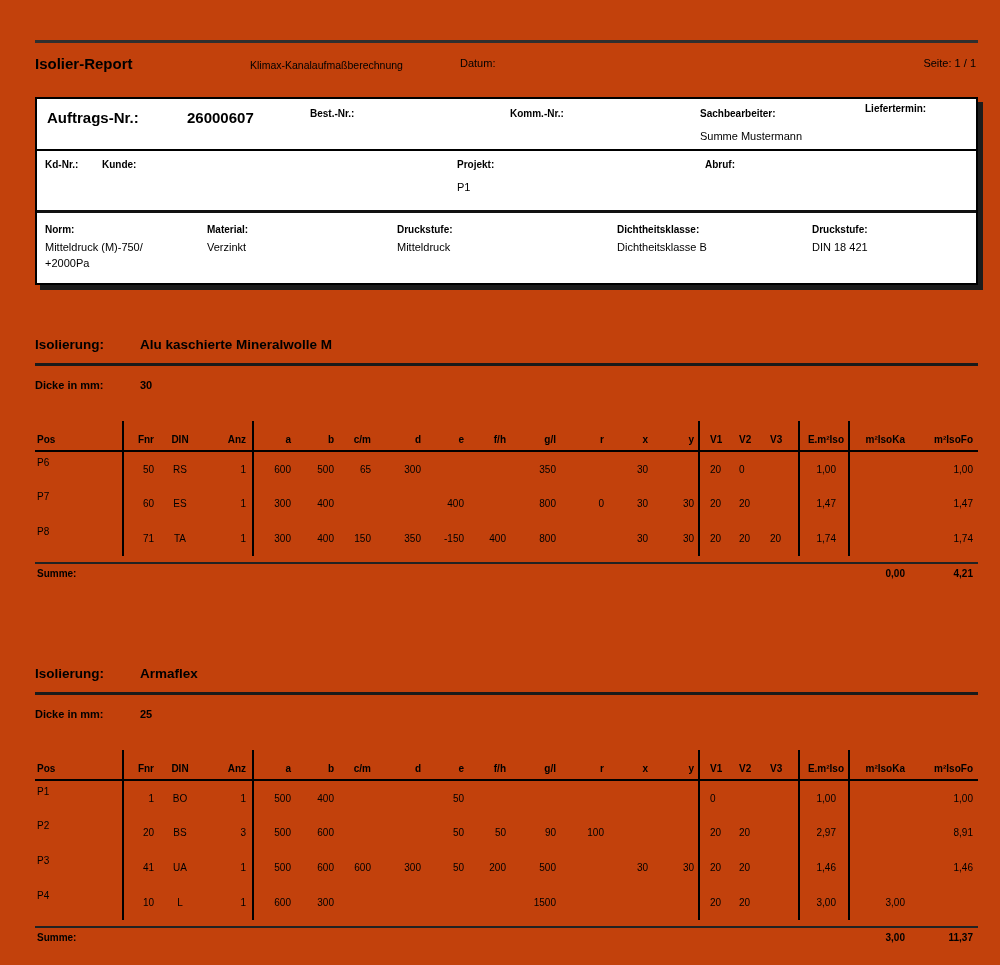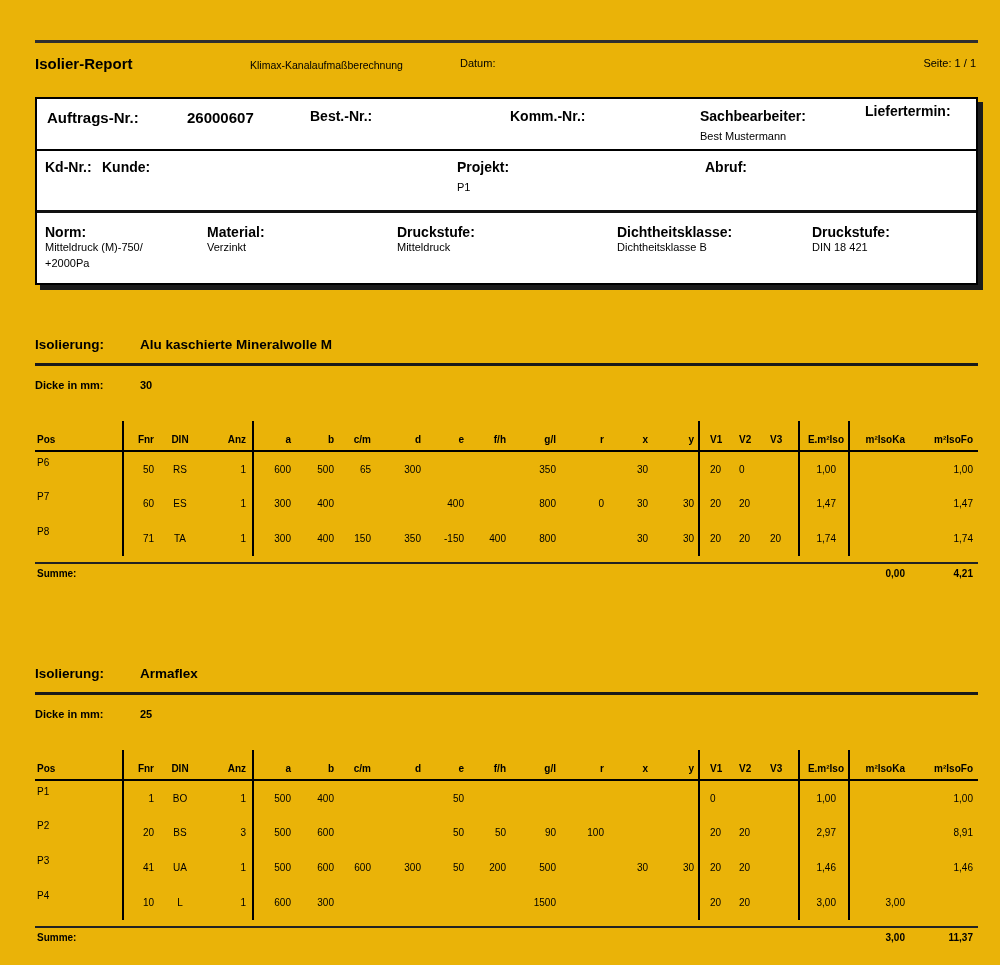--- a/index.html
+++ b/index.html
@@ -1,35 +1,35 @@
 <!DOCTYPE html>
 <html><head>
 <meta charset="utf-8">
 <style>
   * { margin:0; padding:0; box-sizing:border-box; }
   html,body { background:#f5f5f5; }
   body { width:1000px; height:965px; font-family:"Liberation Sans", sans-serif; color:#000; }
-  .page { width:1000px; height:965px; background:#eab308; padding:0 22px 0 35px; overflow:hidden; }
+  .page { width:1000px; height:965px; background:#c2410c; padding:0 22px 0 35px; overflow:hidden; }
 
   
   .top-rule { margin-top:40px; border-top:3px solid #2f2f2f; }
   .report-header { position:relative; height:20px; margin-top:12px; }
   .rh-title { position:absolute; left:0; top:0; font-size:15px; font-weight:bold; }
   .rh-subtitle { position:absolute; left:215px; top:4px; font-size:10.5px; }
   .rh-date { position:absolute; left:425px; top:2px; font-size:11px;text-align:center; }
   .rh-page { position:absolute; right:2px; top:2px; font-size:11px; }
 
   
   .order-box { margin-top:22px; position:relative; height:188px; border:2px solid #000; box-shadow:5px 5px 0 0 #1c1c1c; background:#fff; }
   .box-row { position:absolute; left:0; right:0; }
   .box-row1 { top:0; height:52px; border-bottom:2px solid #000; }
   .box-row2 { top:52px; height:62px; border-bottom:3px solid #111; }
   .box-row3 { top:117px; bottom:0; }
   .lbl-lg { font-size:15px; font-weight:bold; }
-  .lbl-sm { font-size:14px; font-weight:bold; }
+  .lbl-sm { font-size:10px; font-weight:bold; }
   .val { font-size:11px; }
   .abs { position:absolute; white-space:nowrap; }
 
   
   .iso-heading { position:relative; height:20px; }
   .iso-label { position:absolute; left:0; top:0; font-size:13.5px; font-weight:bold; }
   .iso-value { position:absolute; left:105px; top:0; font-size:13.5px; font-weight:bold; }
   .iso-rule { margin-top:6px; border-top:3px solid #1a1a1a; }
   .dicke-row { position:relative; height:16px; margin-top:13px; }
   .dicke-label { position:absolute; left:0; top:0; font-size:11px; font-weight:bold; }
@@ -79,21 +79,21 @@
     <span class="rh-page">Seite: 1 / 1</span>
   </div>
 
   <div class="order-box">
     <div class="box-row box-row1">
       <span class="abs lbl-lg" style="left:10px;top:10px">Auftrags-Nr.:</span>
       <span class="abs lbl-lg" style="left:150px;top:10px">26000607</span>
       <span class="abs lbl-sm" style="left:273px;top:9px">Best.-Nr.:</span>
       <span class="abs lbl-sm" style="left:473px;top:9px">Komm.-Nr.:</span>
       <span class="abs lbl-sm" style="left:663px;top:9px">Sachbearbeiter:</span>
-      <span class="abs val" style="left:663px;top:31px">Best Mustermann</span>
+      <span class="abs val" style="left:663px;top:31px">Summe Mustermann</span>
       <span class="abs lbl-sm" style="left:828px;top:4px">Liefertermin:</span>
     </div>
     <div class="box-row box-row2">
       <span class="abs lbl-sm" style="left:8px;top:8px">Kd-Nr.:</span>
       <span class="abs lbl-sm" style="left:65px;top:8px">Kunde:</span>
       <span class="abs lbl-sm" style="left:420px;top:8px">Projekt:</span>
       <span class="abs val" style="left:420px;top:30px">P1</span>
       <span class="abs lbl-sm" style="left:668px;top:8px">Abruf:</span>
     </div>
     <div class="box-row box-row3">

